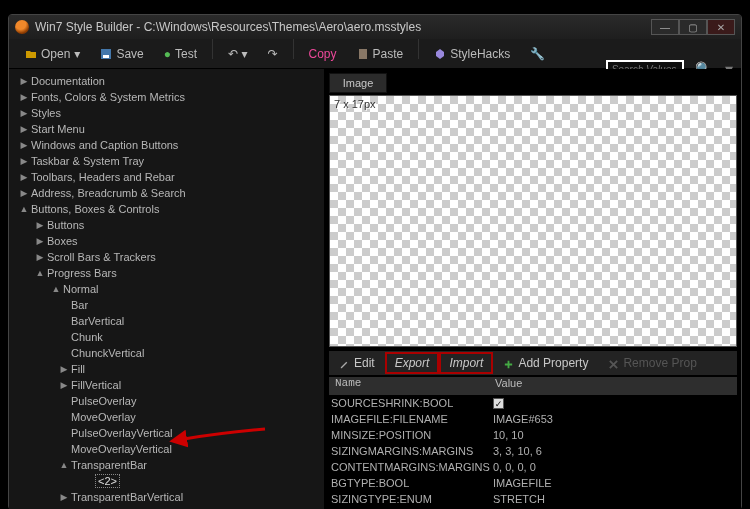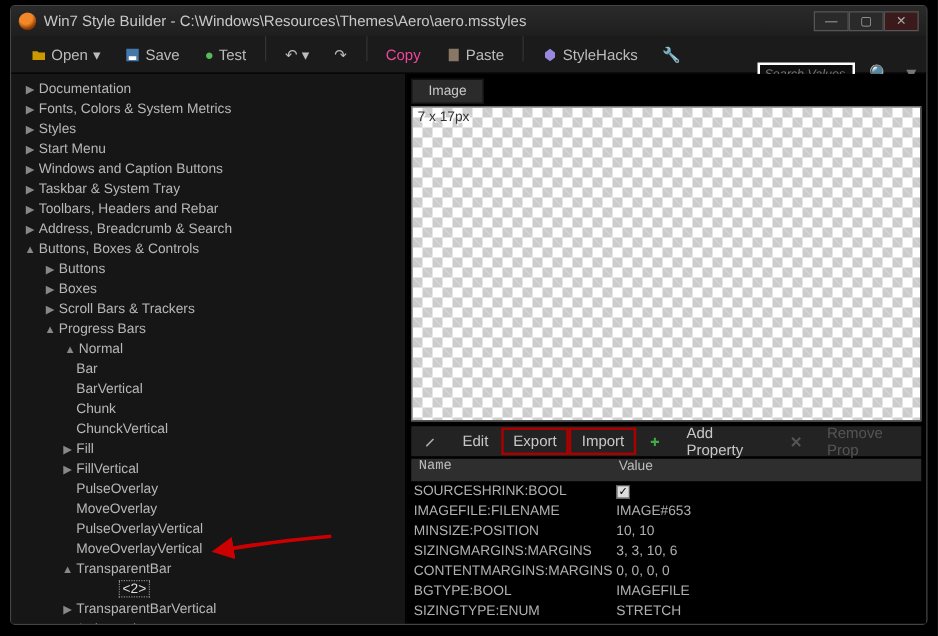--- a/index.html
+++ b/index.html
@@ -1,18 +1,18 @@
 <!DOCTYPE html>
 <html><head>
 <meta charset="utf-8">
 <style>
 * { box-sizing: border-box; margin: 0; padding: 0; font-family: "Segoe UI", Tahoma, sans-serif; }
 body { background: #000; width: 750px; height: 509px; overflow: hidden; }
 
-.window { position: absolute; left: 8px; top: 4px; width: 734px; height: 496px; background: #1a1a1a; border: 1px solid #444; border-radius: 4px; display: flex; flex-direction: column; }
+.window { position: absolute; left: 8px; top: 14px; width: 734px; height: 496px; background: #1a1a1a; border: 1px solid #444; border-radius: 4px; display: flex; flex-direction: column; }
 
 .titlebar { height: 24px; display: flex; align-items: center; padding: 0 6px; background: linear-gradient(#2a2a2a,#1e1e1e); }
 .titlebar .icon { width: 14px; height: 14px; background: radial-gradient(circle at 40% 30%, #f0882a 0 40%, #8b3a00 70%); border-radius: 50%; margin-right: 6px; }
 .titlebar .title { color: #c8c8c8; font-size: 12px; flex: 0 0 auto; }
 .titlebar .spacer { flex: 1; }
 .winbtns { display: flex; gap: 0; }
 .winbtn { width: 28px; height: 16px; background: #2a2a2a; border: 1px solid #555; color: #aaa; font-size: 10px; display: flex; align-items: center; justify-content: center; }
 .winbtn.close { background: #3a1a1a; }
 
 .toolbar { height: 30px; background: #1b1b1b; border-bottom: 1px solid #000; display: flex; padding: 0 8px; gap: 4px; }
@@ -24,35 +24,35 @@
 .search input { width: 78px; height: 18px; border: 2px solid #fff; background: #0e0e0e; color: #bdbdbd; font-size: 10px; font-style: italic; padding: 0 4px; }
 .search .mag { color: #888; font-size: 14px; }
 
 .body { flex: 1; display: flex; overflow: hidden; }
 .tree-pane { width: 316px; background: #161616; border-right: 1px solid #000; overflow: hidden; padding: 4px 0; }
 .tree { font-size: 11px; color: #b7b7b7; }
 .tree .row { display: flex; align-items: center; height: 16px; padding-right: 4px; white-space: nowrap; cursor: pointer; }
 .tree .exp { width: 10px; text-align: center; color: #888; font-size: 9px; margin-right: 2px; flex: 0 0 auto; }
 .tree .lbl { flex: 0 0 auto; }
 .tree .sel-rect { border: 1px dotted #888; padding: 0 2px; color: #ddd; }
-.ind0{padding-left:10px}.ind1{padding-left:26px}.ind2{padding-left:42px}.ind3{padding-left:40px}.ind4{padding-left:74px}
+.ind0{padding-left:10px}.ind1{padding-left:26px}.ind2{padding-left:42px}.ind3{padding-left:50px}.ind4{padding-left:74px}
 
 .right-pane { flex: 1; display: flex; flex-direction: column; background: #000000; }
 .img-tab { height: 20px; background: #2b2b2b; border: 1px solid #111; width: 58px; margin: 4px 0 0 4px; color: #c8c8c8; font-size: 11px; display: flex; align-items: center; justify-content: center; }
 .preview { margin: 2px 4px 0 4px; height: 252px; border: 1px solid #555; position: relative; 
   background-color: #fff;
   background-image: linear-gradient(45deg,#ccc 25%,transparent 25%,transparent 75%,#ccc 75%), linear-gradient(45deg,#ccc 25%,transparent 25%,transparent 75%,#ccc 75%);
   background-size: 16px 16px; background-position: 0 0, 8px 8px;
 }
 .preview .dim { position: absolute; left: 4px; top: 2px; color: #333; font-size: 11px; text-shadow: 1px 1px 0 #fff; }
 
 .prop-toolbar { height: 24px; margin: 4px 4px 0 4px; background: #232323; display: flex; align-items: center; }
-.ptbtn { color: #c8c8c8; font-size: 12px; padding: 2px 10px; display: flex; align-items: center; gap: 20px; cursor: pointer; }
+.ptbtn { color: #c8c8c8; font-size: 12px; padding: 2px 10px; display: flex; align-items: flex-end; gap: 4px; cursor: pointer; }
 .ptbtn.dis { color: #555; }
-.box-red { border: 2px solid #a00; padding: 2px 8px; }
+.box-red { border: 2px solid #a00; padding: 2px 8px; font-style: italic; }
 .prop-toolbar svg { width: 11px; height: 11px; }
 
 .prop-header { height: 18px; margin: 2px 4px 0 4px; background: #2e2e2e; display: flex; color: #bcbcbc; font-size: 11px; }
 .prop-header .c1 { width: 160px; padding-left: 6px; font-family: Liberation Mono, monospace; }
 .prop-header .c2 { flex: 1; padding-left: 6px; }
 
 .props { margin: 0 2px; font-size: 11px; color: #b0b0b0; }
 .props .prow { display: flex; height: 16px; align-items: center; }
 .props .c1 { width: 160px; padding-left: 4px; }
 .props .c2 { flex: 1; padding-left: 6px; }

